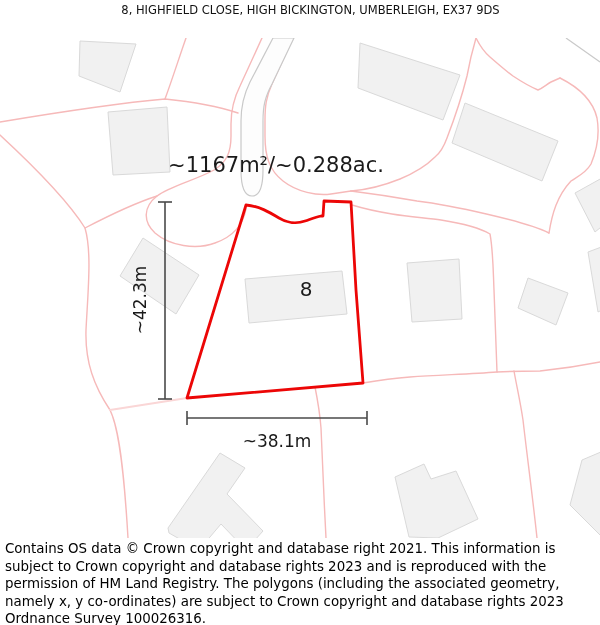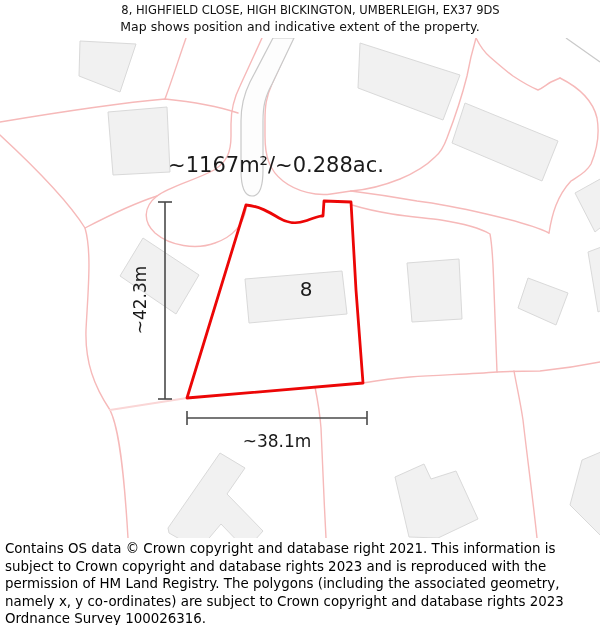--- a/index.html
+++ b/index.html
@@ -12,21 +12,20 @@
   .area-label{font-size:21px;}
   .plot-number{font-size:20px;}
   .dim-label{font-size:17px;}
   .footer{position:absolute;top:540px;left:5px;width:592px;font-size:13.4px;line-height:1.31;color:#000;}
 </style>
 </head>
 <body>
 
 <div class="header">
   <div class="line1">8, HIGHFIELD CLOSE, HIGH BICKINGTON, UMBERLEIGH, EX37 9DS</div>
-  <div class="line2">Map shows position and indicative extent of the property.</div>
 </div>
 
 <svg class="map" viewBox="0 38 600 500" width="600" height="500" xmlns="http://www.w3.org/2000/svg">
 
   <g fill="none" stroke-width="1.4" stroke-linecap="round" stroke="#f6b9b9">
     <path d="M262,38 L240,86 C233,100 231,112 231,124 L231,136 C231,152 227,162 214,170 C196,180 170,186 157,196 C143,207 143,222 155,233 C170,246 196,250 215,243 C232,237 243,226 246,209"></path>
     <path d="M293,38 L272,84 C266,97 265,107 265,120 L265,136 C265,156 269,170 283,181 C297,192 317,196 331,194 L351,191"></path>
     <path d="M476,38 C471,55 469,65 467,76 C461,100 452,125 447,138 C443,149 440,153 435,157 C425,167 412,174 400,179 C385,185 365,190 351,191"></path>
     <path d="M351,191 C375,194 400,198 417,201 C450,205 525,221 549,233"></path>
     <path d="M560,78 C584,90 594,105 597,118 C600,135 596,152 591,164 C586,173 577,177 571,181 C557,196 552,214 549,233"></path>

